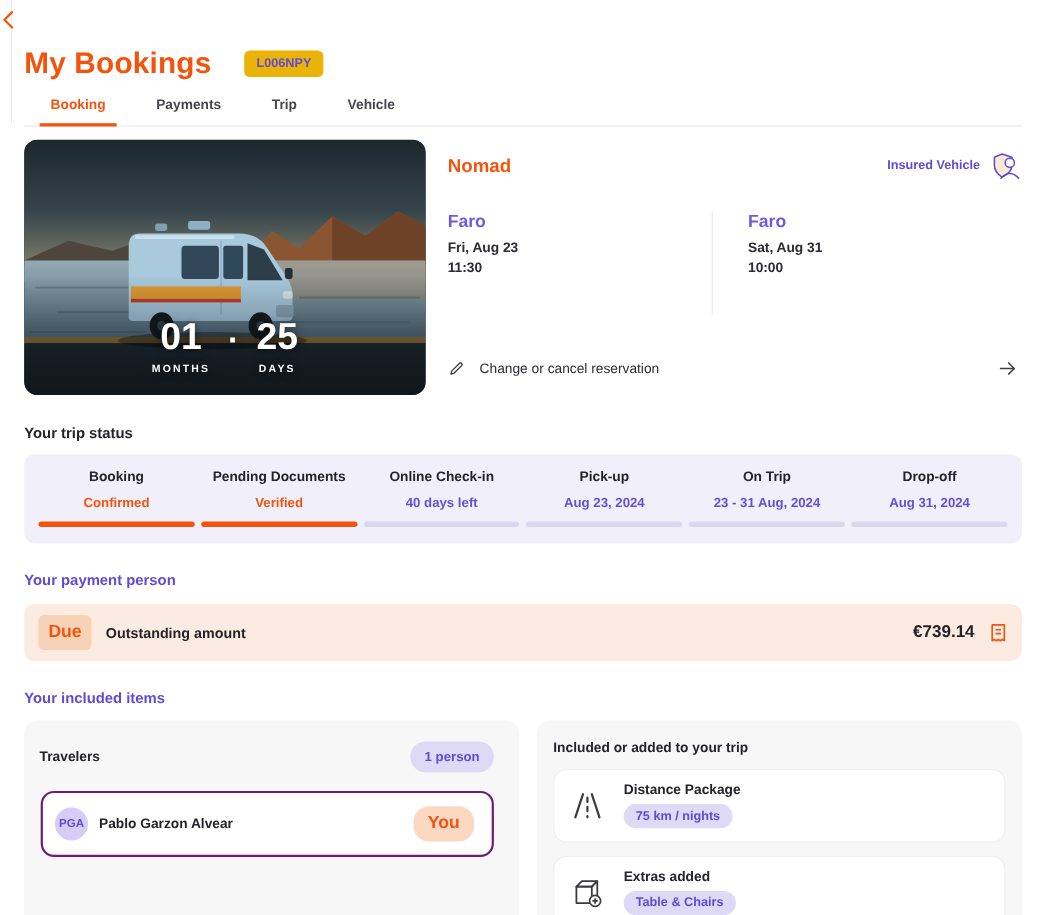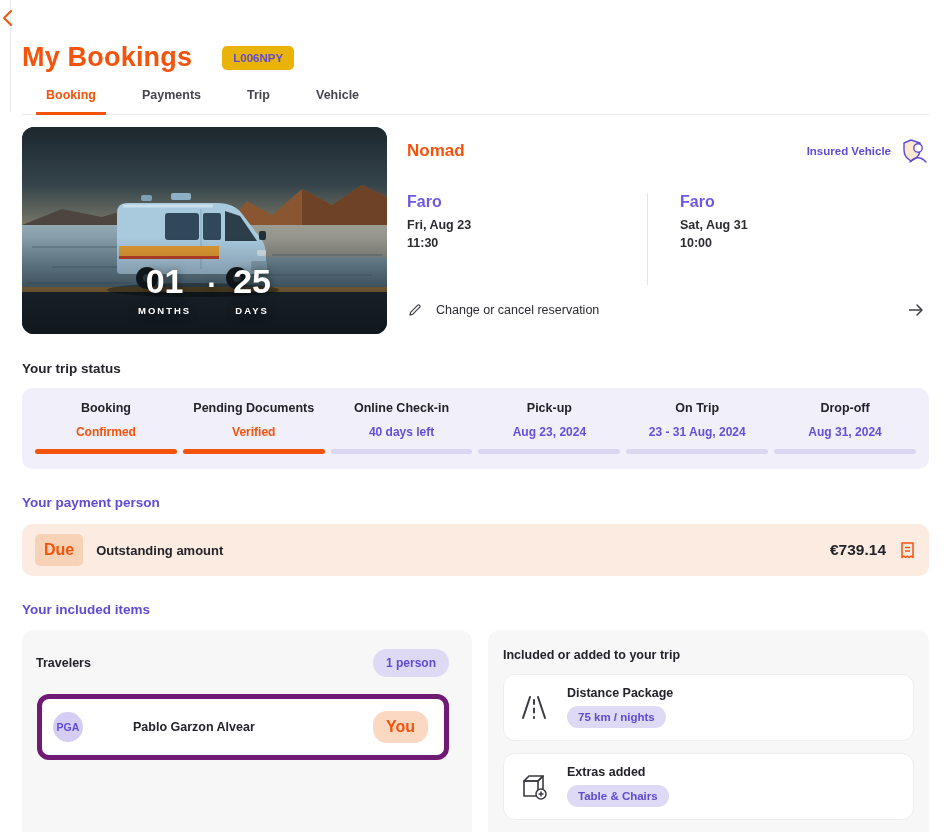--- a/index.html
+++ b/index.html
@@ -15,21 +15,21 @@
   .page-title { font-size:27px; font-weight:bold; color:#F4530C; letter-spacing:.2px; }
   .code-badge { background:#eab308; color:#5F4BD4; font-size:11.5px; font-weight:bold; padding:6px 11px; border-radius:5px; }
 
   
   .tabs { display:flex; gap:26px; margin-top:9px; border-bottom:1px solid #E9E9EB; padding-left:14px; }
   .tab { font-size:12.5px; font-weight:bold; color:#47464E; padding:6px 10px 10px; border-bottom:3px solid transparent; margin-bottom:-1px; cursor:pointer; }
   .tab.active { color:#F4530C; border-bottom-color:#F4530C; }
 
   
   .booking-section { display:flex; margin-top:12px; }
-  .hero { position:relative; flex:none; width:365px; height:207px; border-radius:12px; overflow:hidden; background:#22303a; }
+  .hero { position:relative; flex:none; width:365px; height:232px; border-radius:12px; overflow:hidden; background:#22303a; }
   .hero svg { position:absolute; inset:0; width:100%; height:100%; }
   .countdown { position:absolute; left:0; right:0; bottom:18px; display:flex; justify-content:center; align-items:flex-start; gap:16px; text-shadow:0 1px 8px rgba(0,0,0,.55); }
   .cd-col { display:flex; flex-direction:column; align-items:center; }
   .cd-num { font-size:34px; font-weight:bold; color:#fff; line-height:1; }
   .cd-label { font-size:9.5px; font-weight:bold; letter-spacing:2px; color:#fff; margin-top:7px; }
   .cd-dot { font-size:30px; font-weight:bold; color:#fff; line-height:1; margin-top:6px; }
 
   .booking-info { flex:1; padding-left:20px; display:flex; flex-direction:column; }
   .info-top { display:flex; justify-content:space-between; align-items:center; margin-top:9px; }
   .vehicle-name { font-size:17px; font-weight:bold; color:#F4530C; }
@@ -66,23 +66,23 @@
   .pay-label { font-size:13px; font-weight:bold; color:#232329; }
   .amount { margin-left:auto; font-size:15.5px; font-weight:bold; color:#232329; }
 
   
   .columns { display:flex; gap:16px; margin-top:13px; align-items:stretch; height:254px; }
   .card { background:#F7F7F8; border-radius:12px; }
   .travelers-card { width:450px; padding:19px 23px 14px 13px; }
   .tc-head { display:flex; justify-content:space-between; align-items:center; }
   .tc-title { font-size:12.5px; font-weight:bold; padding-left:1px; }
   .pill-purple { background:#DED9F4; color:#5F4BD4; font-size:12px; font-weight:bold; padding:7px 13px; border-radius:14px; }
-  .traveler-row { margin-top:17px; margin-left:2px; background:#fff; border:5px solid #701a75; border-radius:12px; padding:12px 16px 12px 11px; display:flex; align-items:center; gap:10px; }
+  .traveler-row { margin-top:17px; margin-left:2px; background:#fff; border:2px solid #701a75; border-radius:12px; padding:12px 16px 12px 11px; display:flex; align-items:center; gap:10px; }
   .avatar { flex:none; width:30px; height:30px; border-radius:50%; background:#D6CDF4; color:#5F4BD4; font-size:10.5px; font-weight:bold; display:flex; align-items:center; justify-content:center; }
-  .traveler-name { font-size:12.5px; font-weight:bold;margin-left:40px; }
+  .traveler-name { font-size:12.5px; font-weight:bold; }
   .you-pill { margin-left:auto; background:#FBD8C2; color:#F4530C; font-size:16px; font-weight:bold; padding:7px 13px; border-radius:14px; }
 
   .trip-items-card { flex:1; padding:18px 15px 15px; }
   .tic-title { font-size:12.5px; font-weight:bold; }
   .item-card { margin-top:12px; background:#fff; border:1px solid #EEEEF1; border-radius:12px; padding:11px 14px 12px; display:flex; align-items:center; gap:17px; min-height:63px; }
   .item-card:first-of-type { margin-top:14px; }
   .item-icon { flex:none; width:32px; display:flex; justify-content:center; }
   .item-title { font-size:12.5px; font-weight:bold; }
   .item-pill { display:inline-block; margin-top:6px; background:#DED9F4; color:#5F4BD4; font-size:11.5px; font-weight:bold; padding:5px 11px; border-radius:12px; }
 </style>

